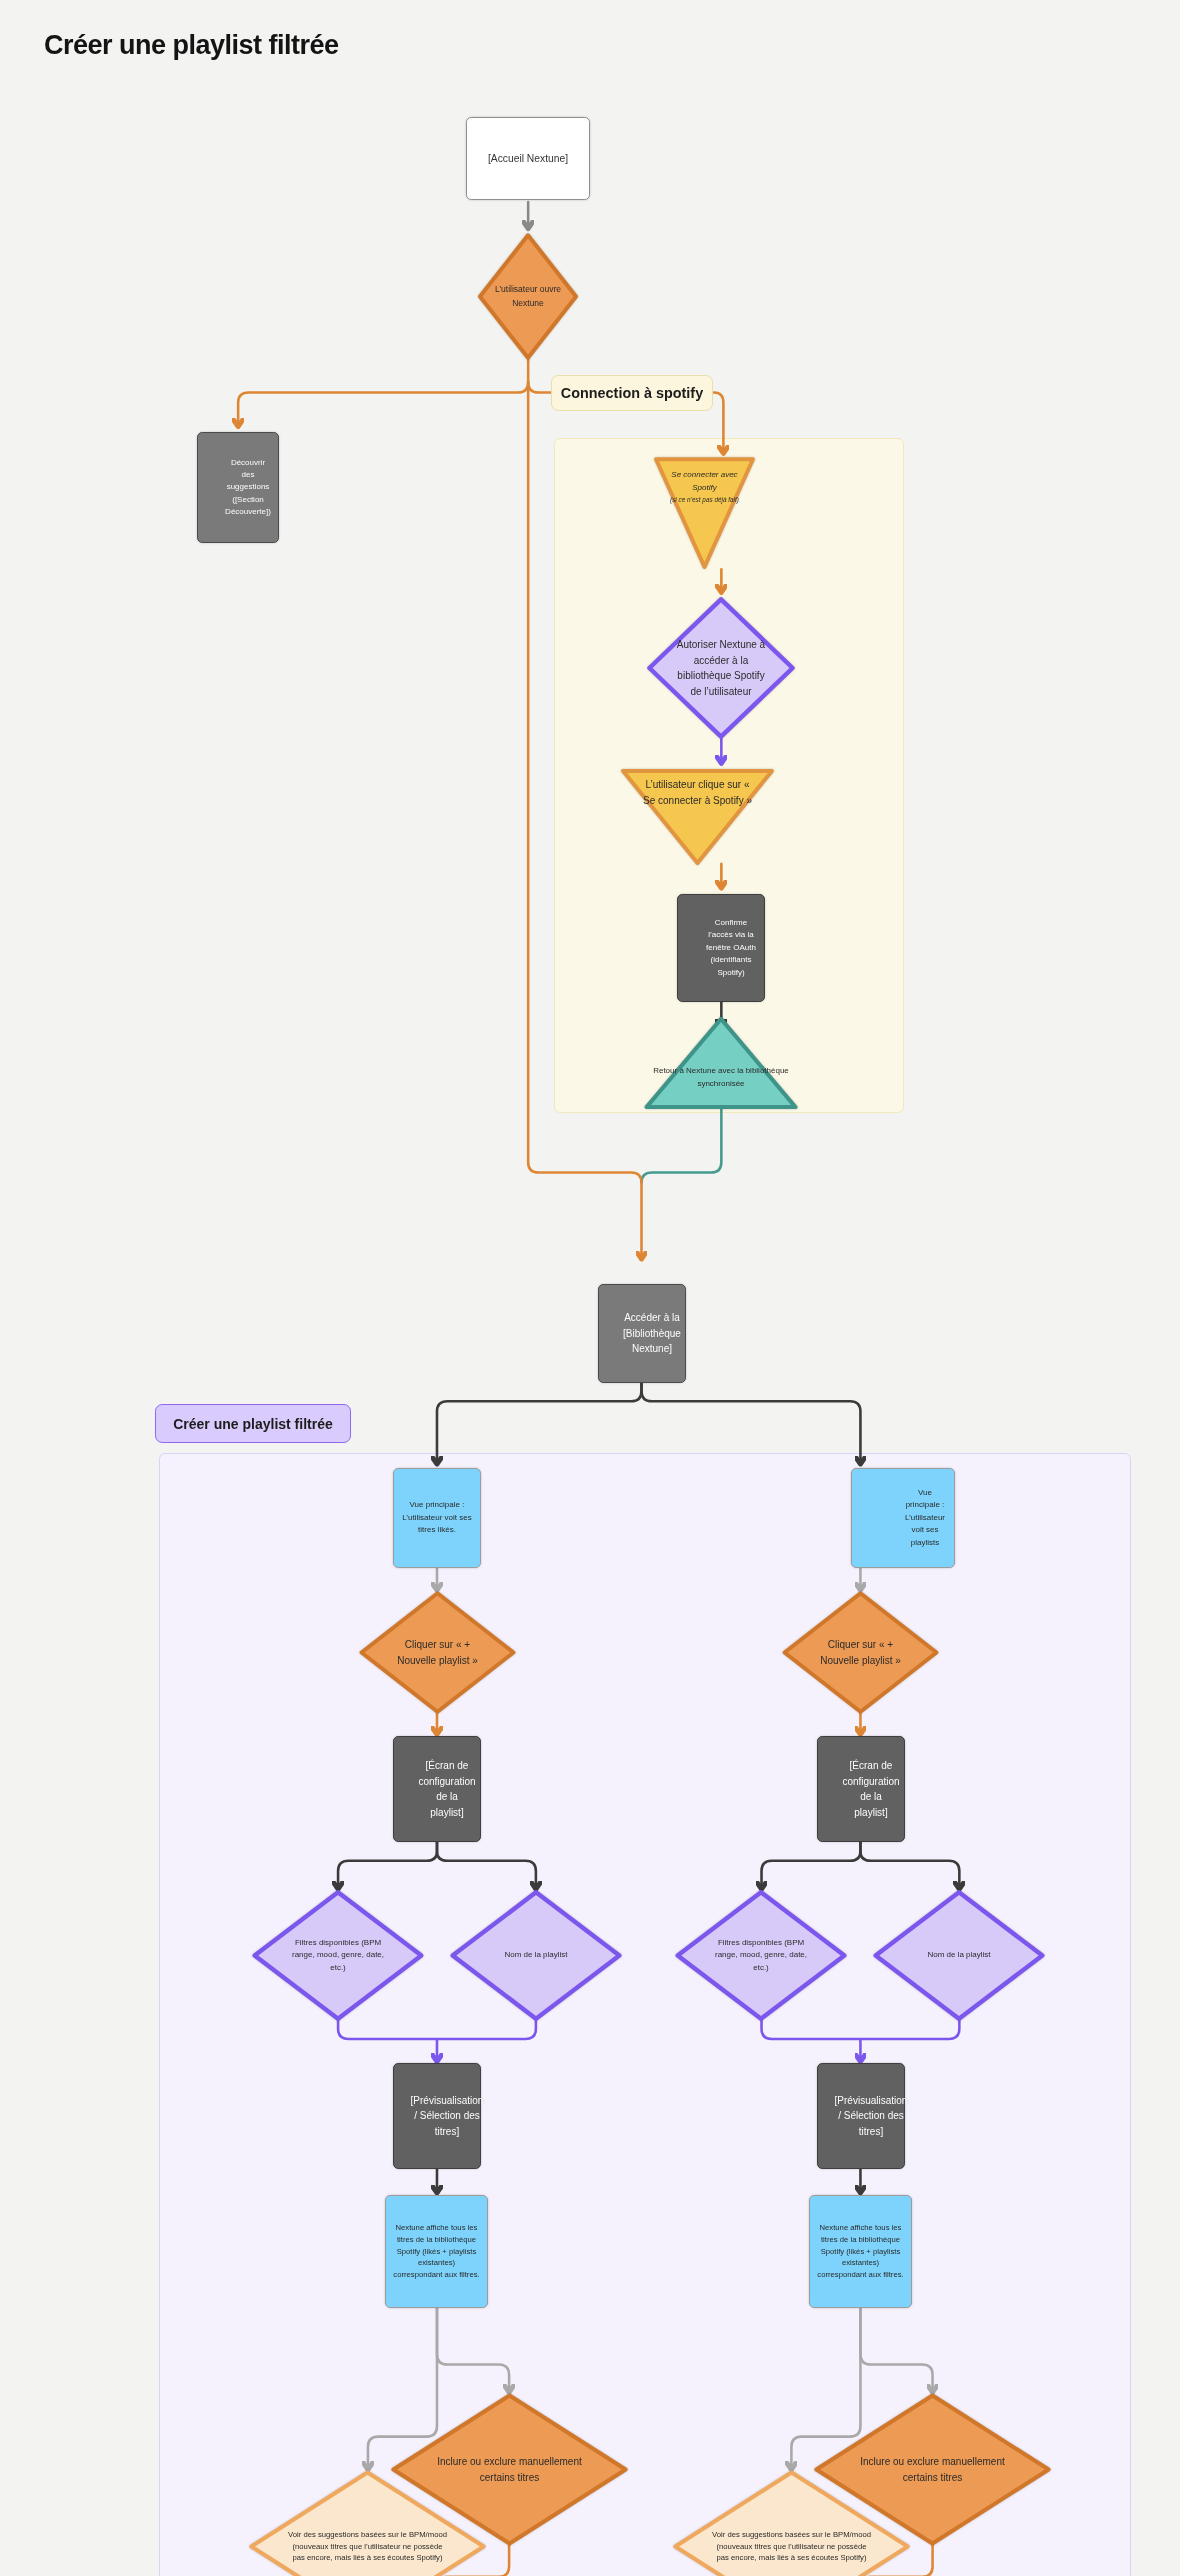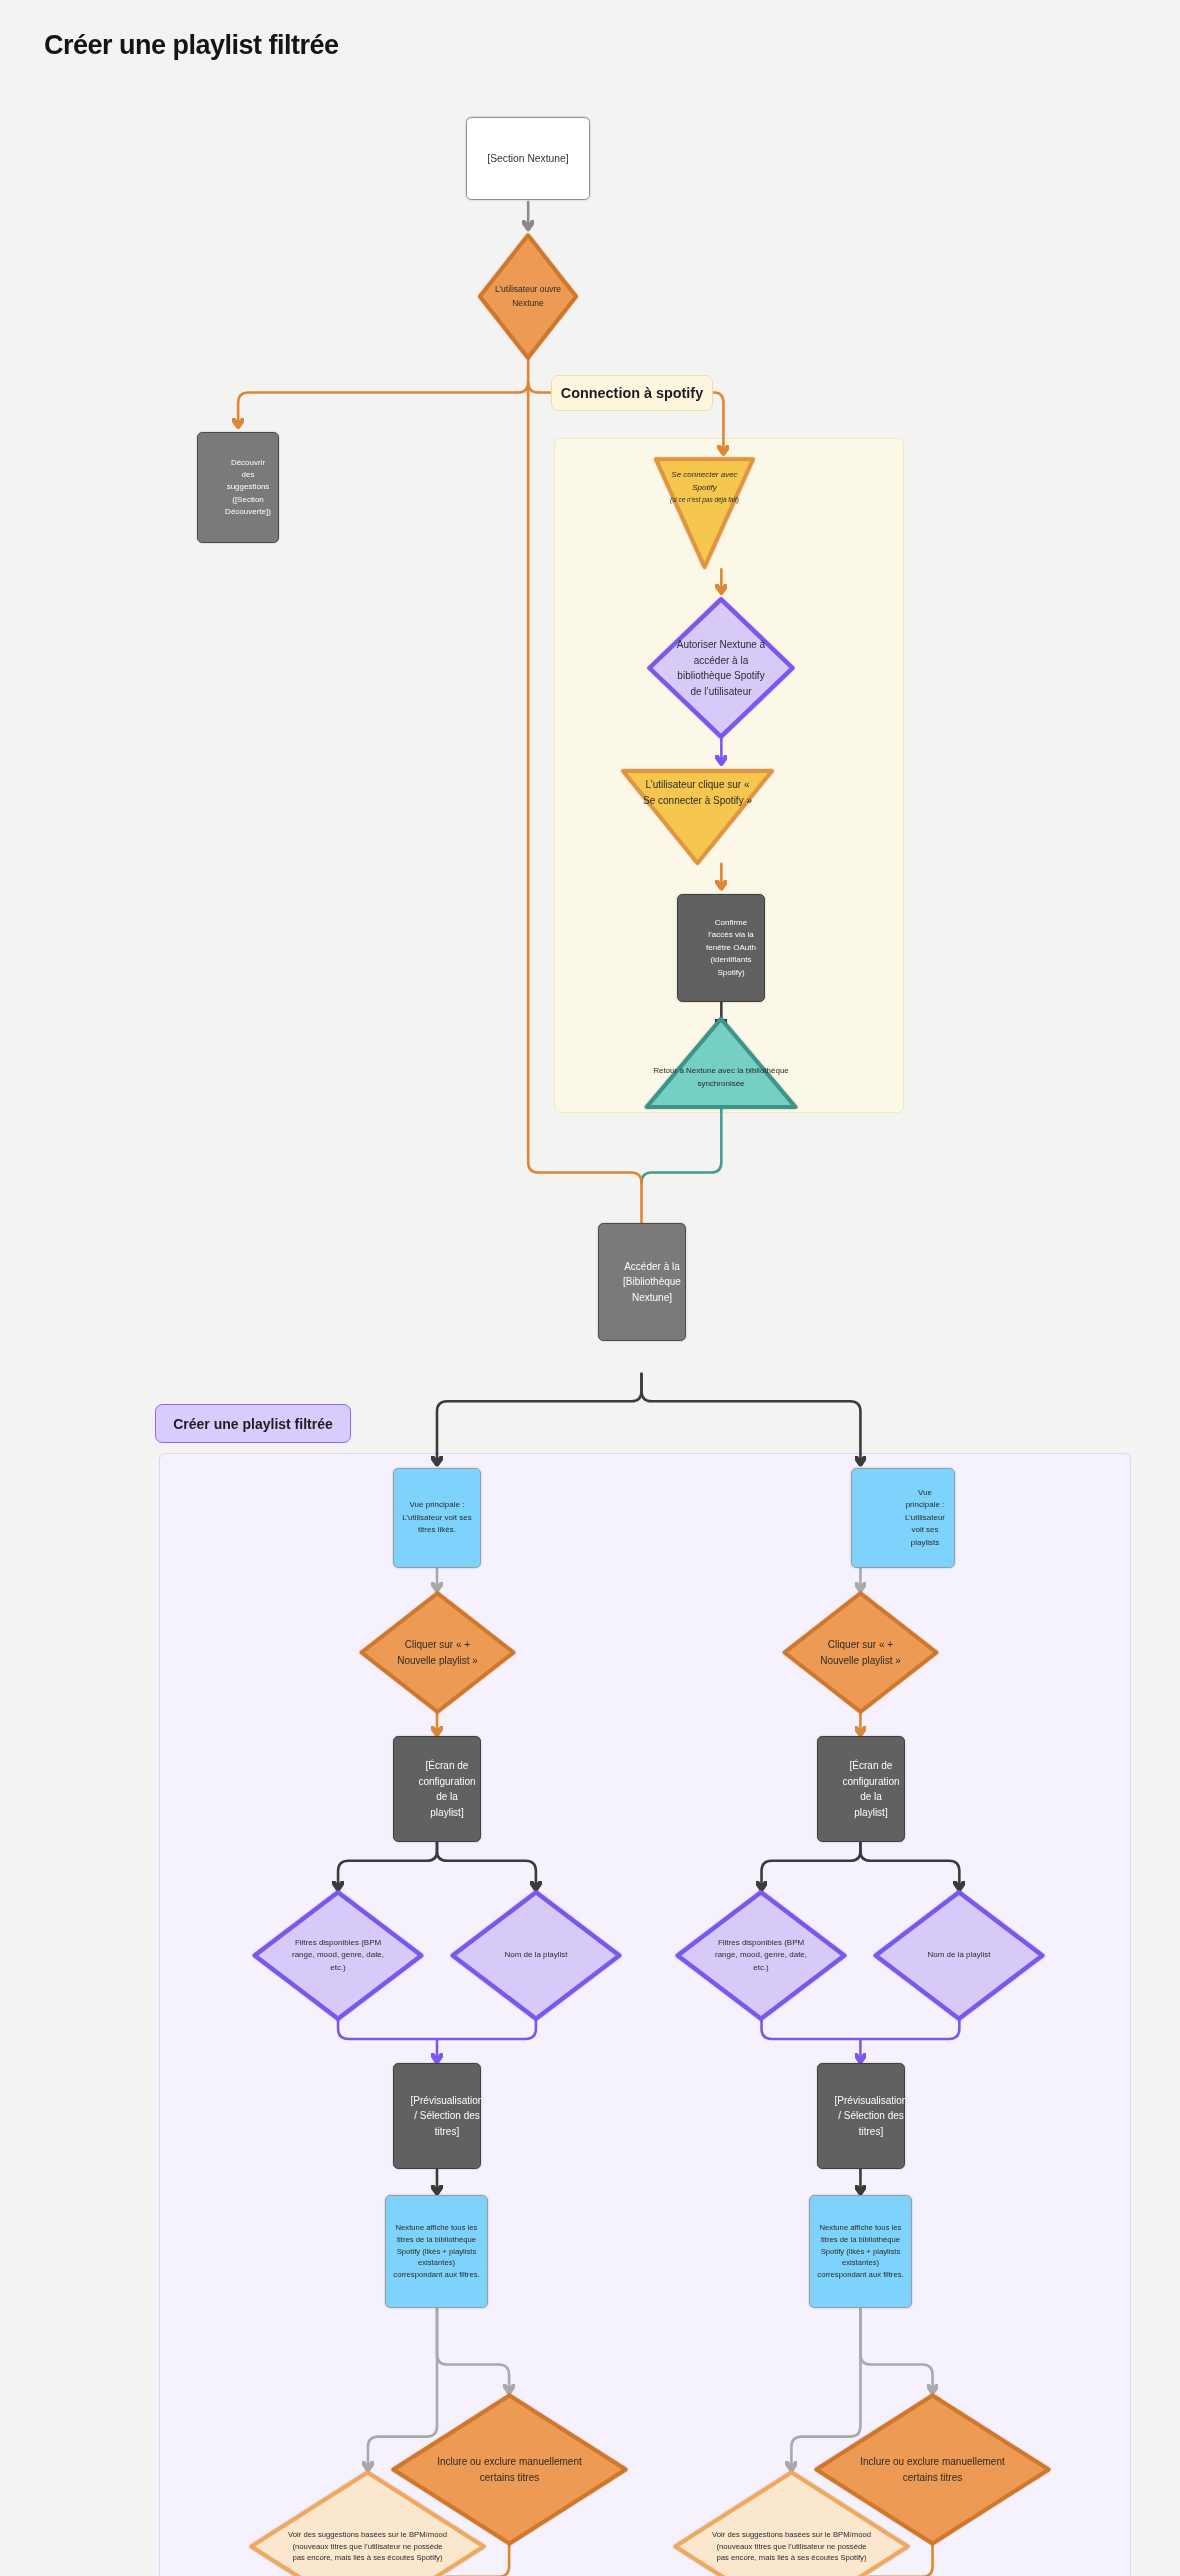--- a/index.html
+++ b/index.html
@@ -132,21 +132,21 @@
 </svg>
 
 <div class="chip yellow" style="left:551px;top:375px;width:162px;height:36px;">
     <span>Connection à spotify</span>
   </div>
 <div class="chip purplec" style="left:155px;top:1404px;width:196px;height:39px;">
     <span>Créer une playlist filtrée</span>
   </div>
 
 <div class="node rectnode rect-white" style="left:466px;top:117px;width:124px;height:83px;">
-  <div class="txt" style="font-size:10.3px;color:#333;">[Section Nextune]</div>
+  <div class="txt" style="font-size:10.3px;color:#333;">[Accueil Nextune]</div>
 </div>
 
 <div class="node" style="left:479px;top:234px;width:98px;height:125px;">
   <svg viewBox="0 0 100 100" preserveAspectRatio="none">
       <polygon points="50,1 99,50 50,99 1,50" fill="#EC9A54" stroke="#D0772A" stroke-width="4" stroke-linejoin="round" vector-effect="non-scaling-stroke"></polygon>
     </svg>
   <div class="txt" style="font-size:8.5px;">L’utilisateur ouvre Nextune</div>
 </div>
 
 <div class="node rectnode rect-mid" style="left:197px;top:432px;width:82px;height:111px;">
@@ -181,21 +181,21 @@
   <div class="txt inv small">Confirme l’accès via la fenêtre OAuth (identifiants Spotify)</div>
 </div>
 
 <div class="node" style="left:645px;top:1018px;width:152px;height:90px;">
   <svg viewBox="0 0 100 100" preserveAspectRatio="none">
       <polygon points="50,1 99,99 1,99" fill="#75CFC3" stroke="#3F9489" stroke-width="4" stroke-linejoin="round" vector-effect="non-scaling-stroke"></polygon>
     </svg>
   <div class="txt" style="padding-top:29px;font-size:8px;">Retour à Nextune avec la bibliothèque synchronisée</div>
 </div>
 
-<div class="node rectnode rect-mid" style="left:598px;top:1223px;width:88px;height:118px;">
+<div class="node rectnode rect-mid" style="left:598px;top:1284px;width:88px;height:99px;">
   <div class="txt inv">Accéder à la [Bibliothèque Nextune]</div>
 </div>
 
 <div class="node rectnode rect-light" style="left:393px;top:1468px;width:88px;height:100px;">
   <div class="txt small">Vue principale : L’utilisateur voit ses titres likés.</div>
 </div>
 <div class="node" style="left:360px;top:1592px;width:155px;height:121px;">
   <svg viewBox="0 0 100 100" preserveAspectRatio="none">
       <polygon points="50,1 99,50 50,99 1,50" fill="#EC9A54" stroke="#D0772A" stroke-width="4" stroke-linejoin="round" vector-effect="non-scaling-stroke"></polygon>
     </svg>

